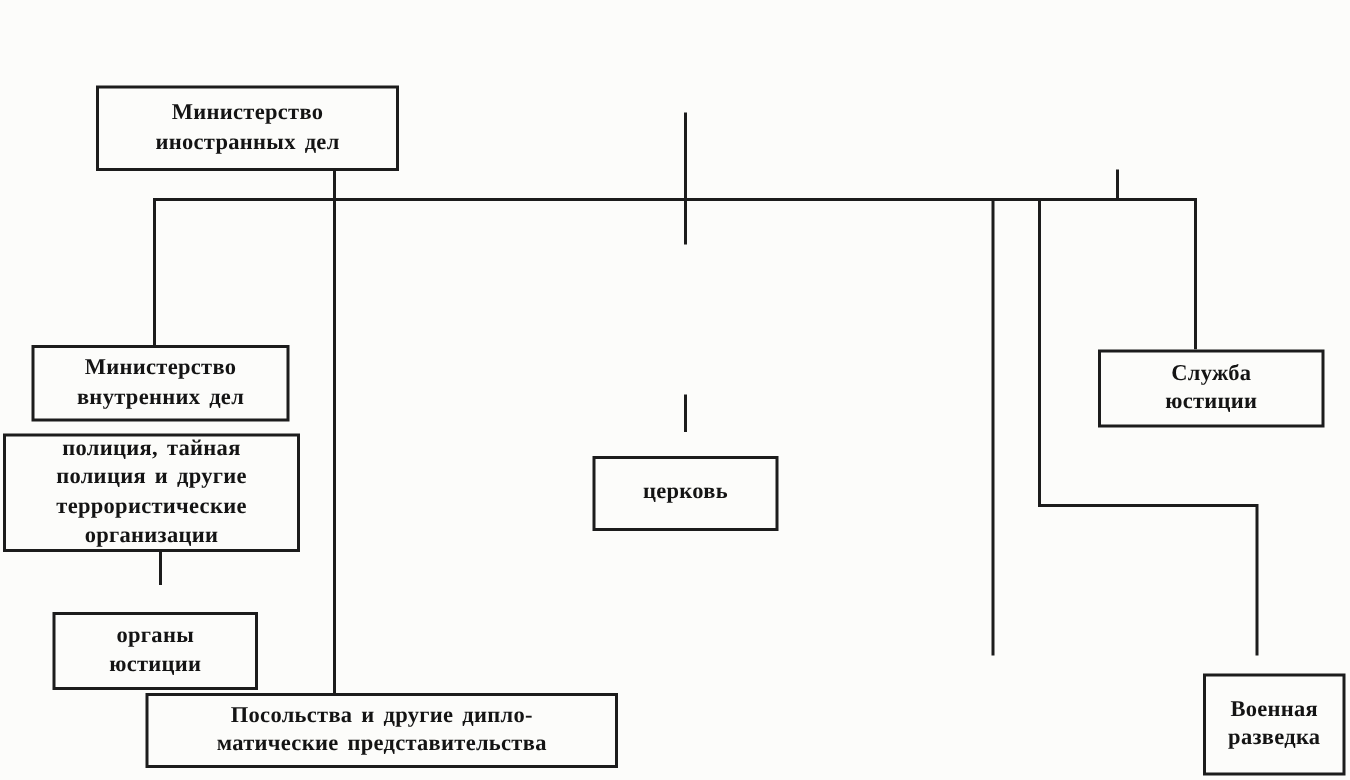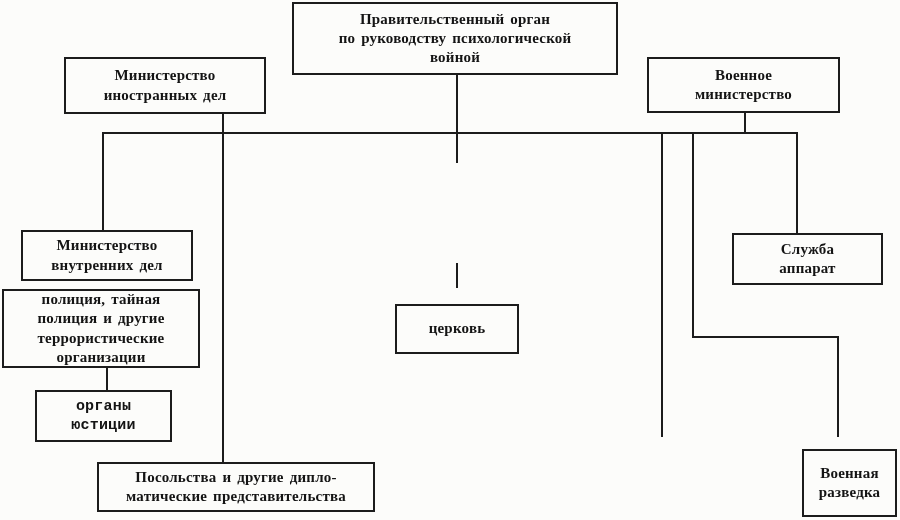--- a/index.html
+++ b/index.html
@@ -32,24 +32,24 @@
   
   .n-gov       {left:292px; top:2px;   width:326px; height:73px;}
   .n-mfa       {left:64px;  top:57px;  width:202px; height:57px;}
   .n-war       {left:647px; top:57px;  width:193px; height:56px;}
   .n-prop      {left:318px; top:163px; width:279px; height:100px; flex-direction:column; padding:0;}
   .n-prop .sect{display:flex;align-items:center;justify-content:center;width:100%;}
   .n-prop .t   {height:40px;}
   .n-prop .d   {flex:1; border-top:2px solid #1c1c1c;}
   .n-mvd       {left:21px;  top:230px; width:172px; height:51px;}
   .n-police    {left:2px;   top:289px; width:198px; height:79px;}
-  .n-justice   {left:35px;  top:390px; width:137px; height:52px;font-family:Liberation Mono, monospace;}
+  .n-justice   {left:35px;  top:408px; width:137px; height:52px;}
   .n-church    {left:395px; top:304px; width:124px; height:50px;}
   .n-spy       {left:732px; top:233px; width:151px; height:52px;}
-  .n-embassies {left:97px;  top:462px; width:278px; height:50px;}
+  .n-embassies {left:97px;  top:462px; width:315px; height:50px;}
   .n-army      {left:611px; top:437px; width:174px; height:78px;}
   .n-intel     {left:802px; top:449px; width:95px;  height:68px;}
 
   
   .c-bus       {left:102px; top:132px; width:696px; height:2px;}
   .c-gov-v     {left:456px; top:75px;  width:2px;   height:88px;}
   .c-mfa-v     {left:222px; top:113px; width:2px;   height:349px;}
   .c-mvd-v     {left:102px; top:134px; width:2px;   height:96px;}
   .c-war-v     {left:744px; top:113px; width:2px;   height:19px;}
   .c-spy-v     {left:796px; top:134px; width:2px;   height:99px;}
@@ -71,46 +71,41 @@
   <div class="line c-mvd-v"></div>
   <div class="line c-war-v"></div>
   <div class="line c-spy-v"></div>
   <div class="line c-army-v"></div>
   <div class="line c-intel-v1"></div>
   <div class="line c-intel-h"></div>
   <div class="line c-intel-v2"></div>
   <div class="line c-church-v"></div>
   <div class="line c-justice-v"></div>
 
-  <div class="node n-gov">Правительственный орган
-по руководству психологической
-войной</div>
 
   <div class="node n-mfa">Министерство
 иностранных дел</div>
 
-  <div class="node n-war">Военное
-министерство</div>
 
 
   <div class="node n-mvd">Министерство
 внутренних дел</div>
 
   <div class="node n-police">полиция, тайная
 полиция и другие
 террористические
 организации</div>
 
   <div class="node n-justice">органы
 юстиции</div>
 
   <div class="node n-church">церковь</div>
 
   <div class="node n-spy">Служба
-аппарат</div>
+юстиции</div>
 
   <div class="node n-embassies">Посольства и другие дипло-
 матические представительства</div>
 
 
   <div class="node n-intel">Военная
 разведка</div>
 
 </div>
 

